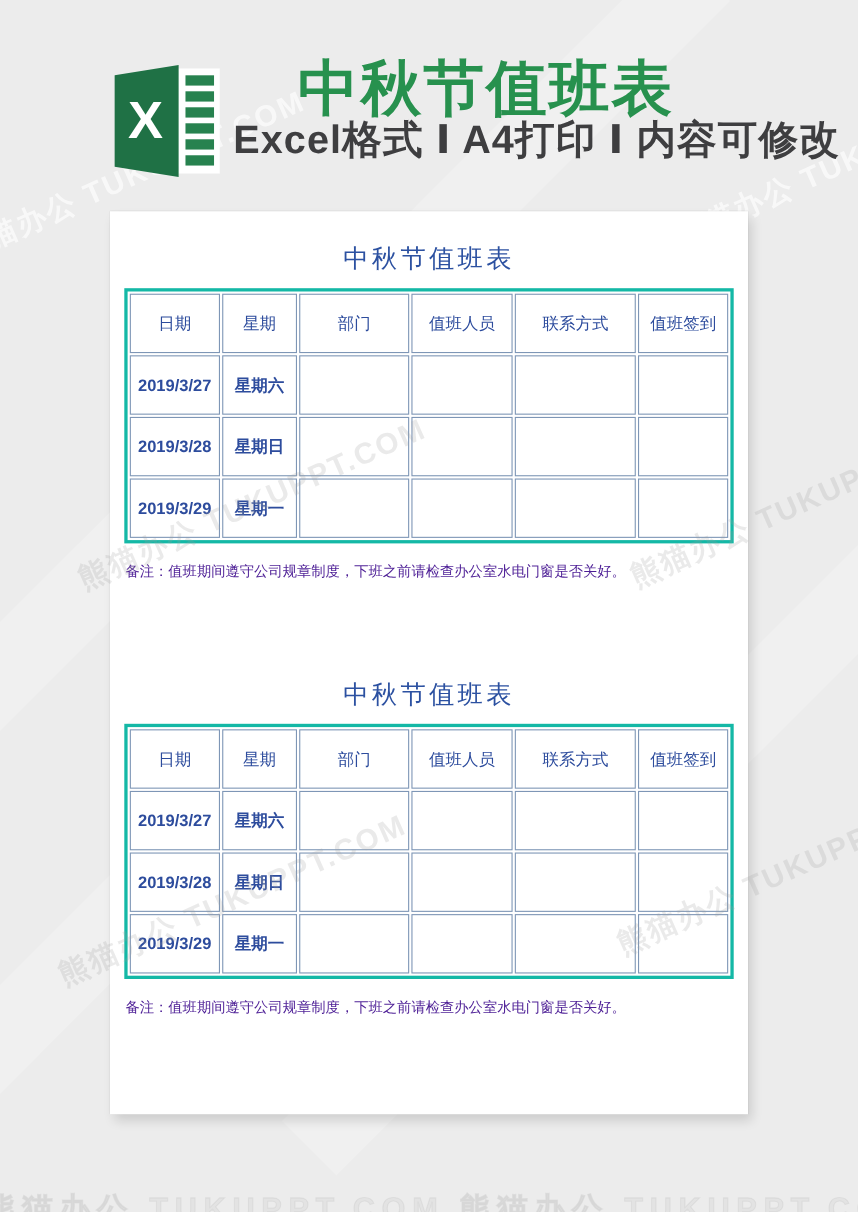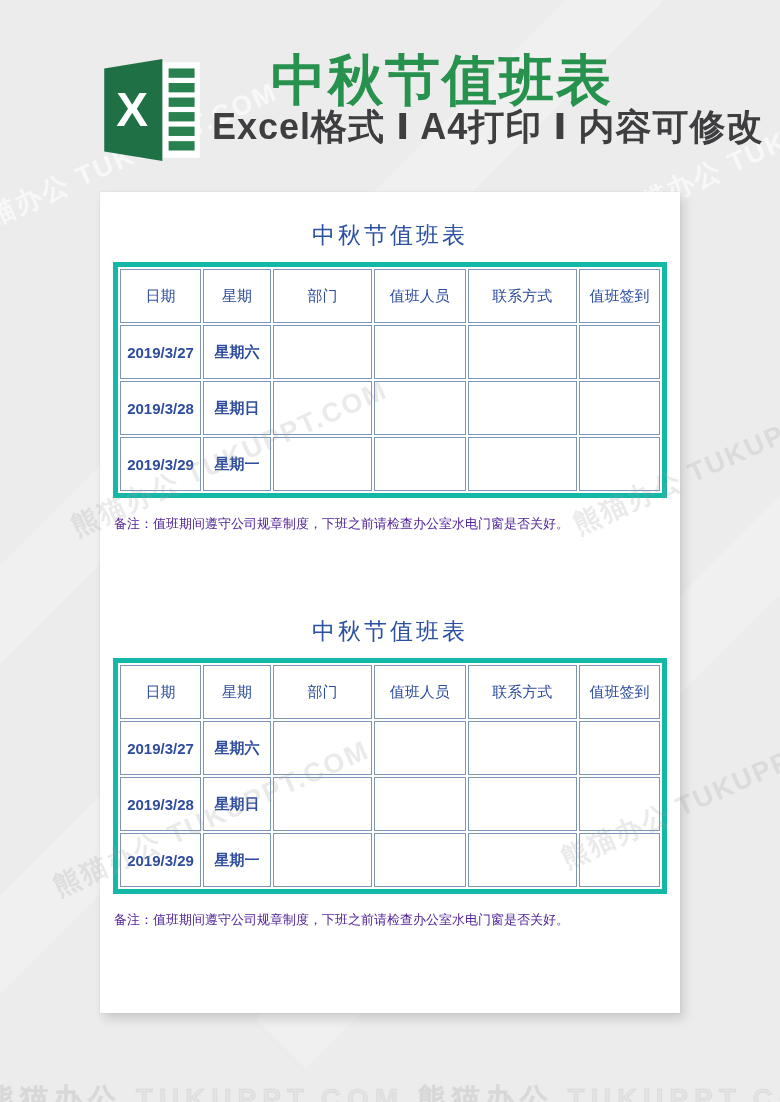--- a/index.html
+++ b/index.html
@@ -77,21 +77,21 @@
     font-weight: 500;
     letter-spacing: 3px;
     color: #2c51a1;
   }
 
   table.duty-table {
     width: 100%;
     table-layout: fixed;
     border-collapse: separate;
     border-spacing: 2px;
-    border: 5px solid #14b8a6;
+    border: 3px solid #14b8a6;
   }
   table.duty-table th,
   table.duty-table td {
     border: 1px solid #7e96b6;
     height: 52px;
     text-align: center;
     vertical-align: middle;
     font-size: 15px;
     font-weight: 700;
     color: #2d4c9d;

